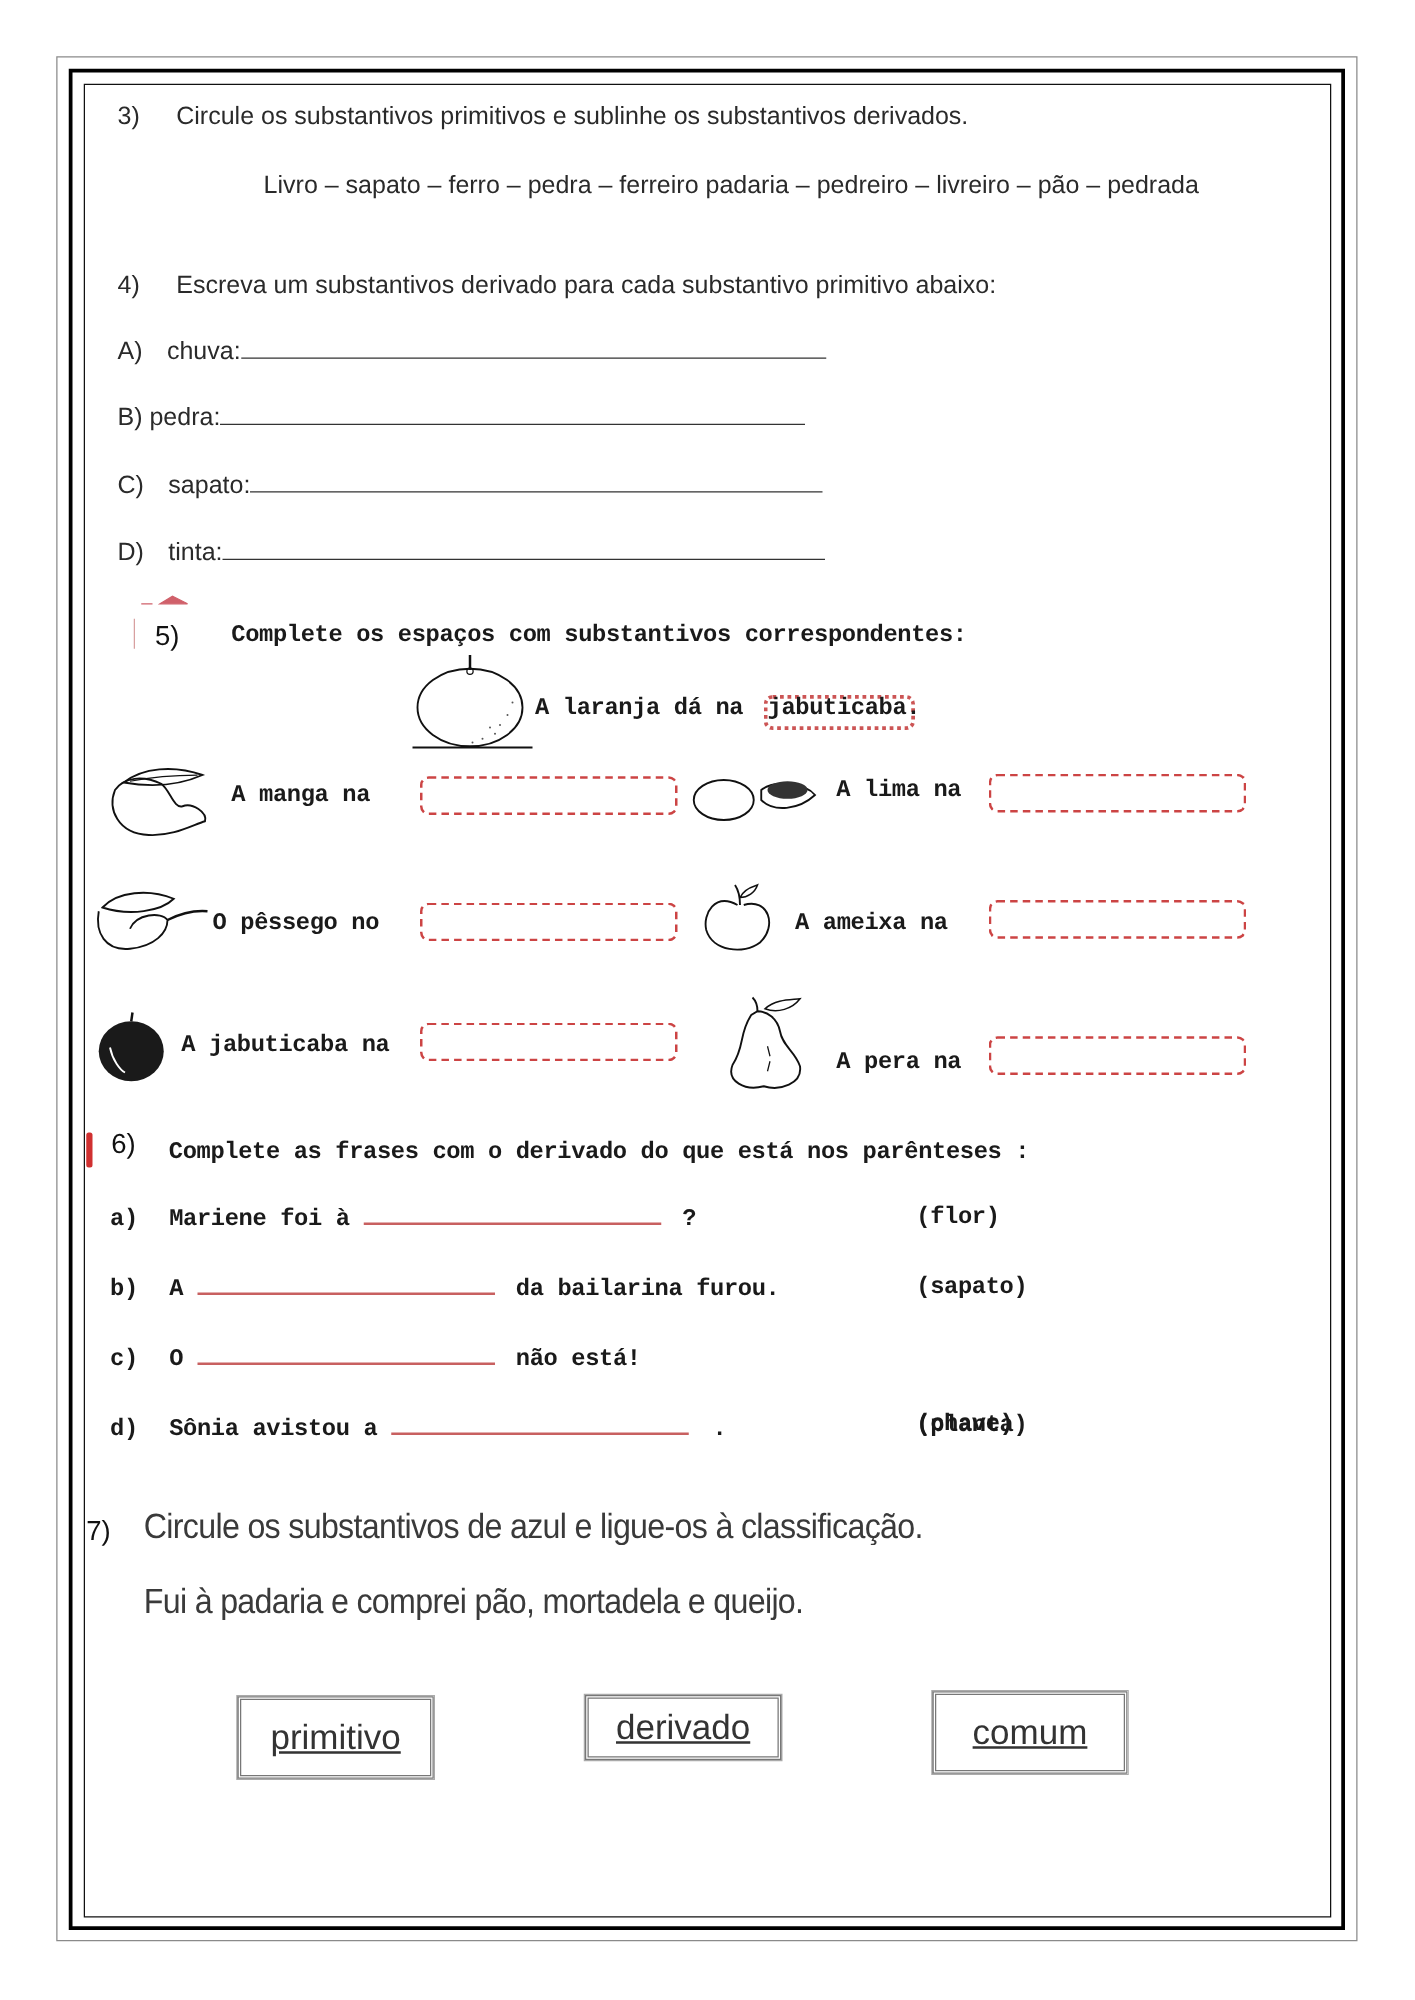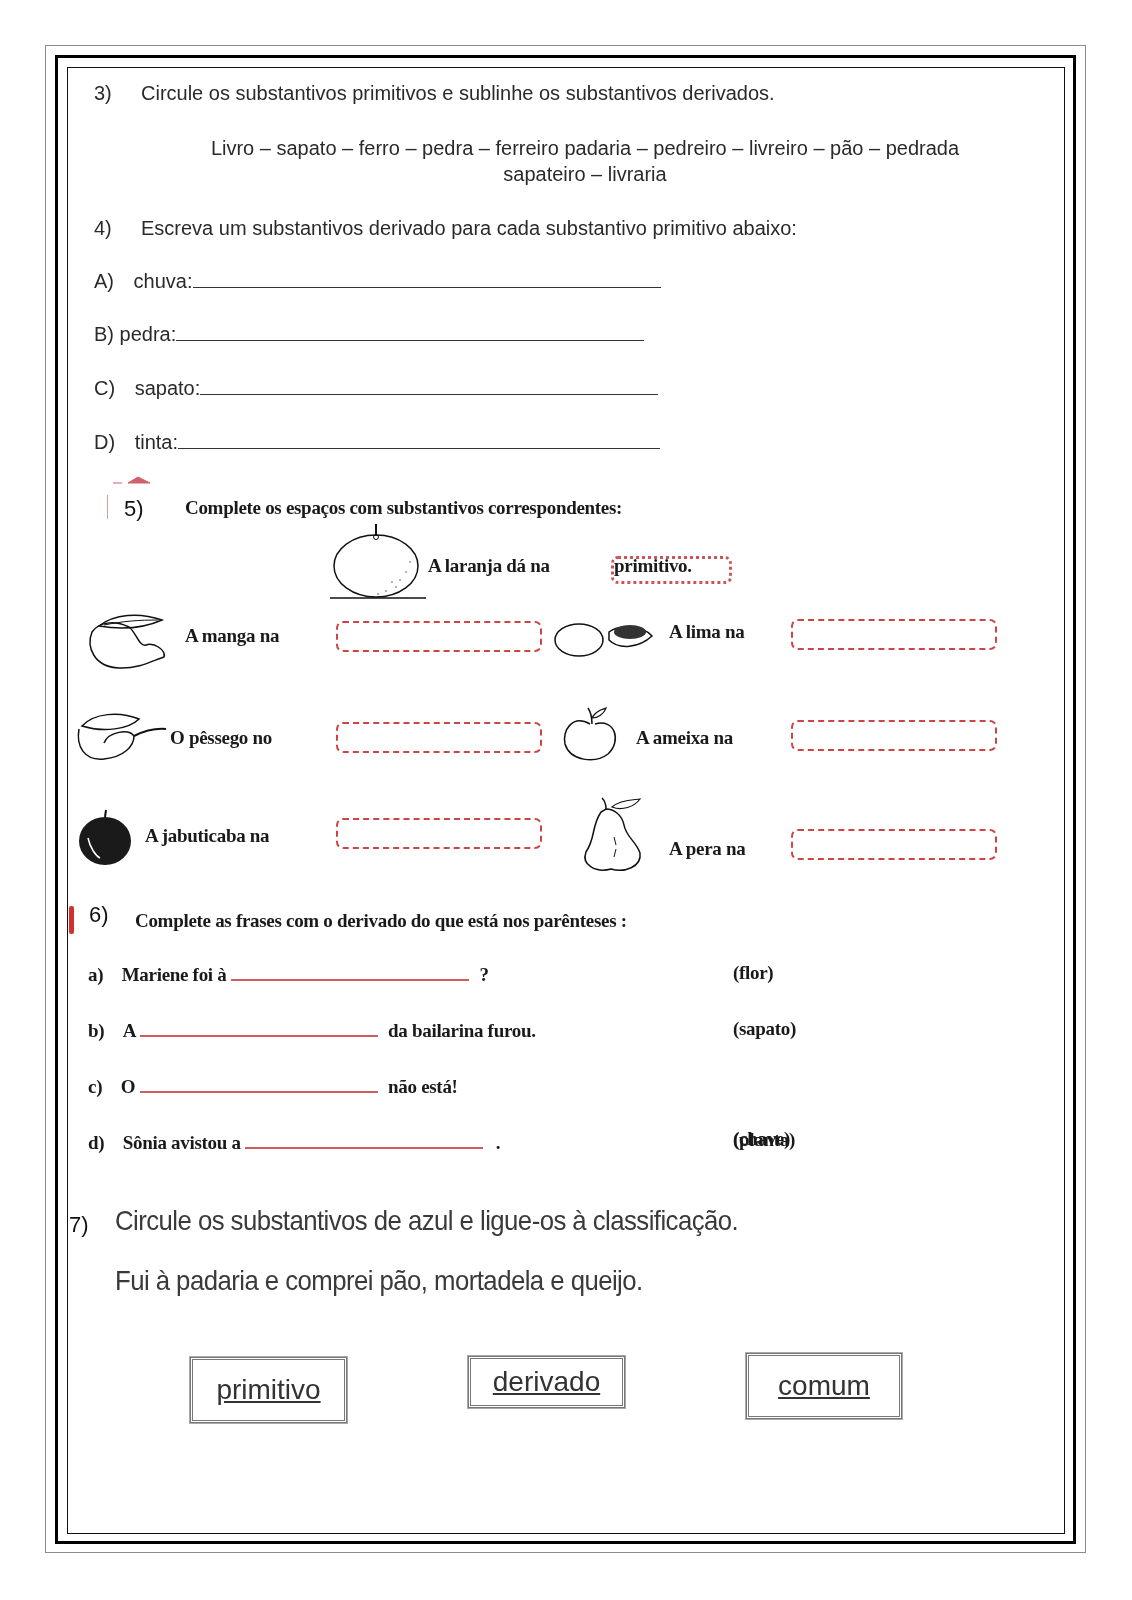--- a/index.html
+++ b/index.html
@@ -3,21 +3,21 @@
 <meta charset="utf-8">
 <style>
   html, body { margin:0; padding:0; }
   body { width:1132px; height:1600px; background:#ffffff; position:relative; overflow:hidden; font-family:"Liberation Sans", sans-serif; color:#222; }
   .abs { position:absolute; }
   .frame-outer { position:absolute; left:45px; top:45px; width:1041px; height:1508px; border:1px solid #8a8a8a; box-sizing:border-box; }
   .frame-thick { position:absolute; left:55px; top:55px; width:1021px; height:1489px; border:3px solid #000; box-sizing:border-box; }
   .frame-inner { position:absolute; left:67px; top:67px; width:998px; height:1467px; border:1px solid #111; box-sizing:border-box; }
 
   .arial { font-family:"Liberation Sans", sans-serif; color:#2a2a2a; font-size:20px; }
-  .bold { font-family:Liberation Serif, serif; font-weight:bold; color:#1a1a1a; font-size:19px; letter-spacing:-0.3px; }
+  .bold { font-family:Liberation Mono, monospace; font-weight:bold; color:#1a1a1a; font-size:19px; letter-spacing:-0.3px; }
   .grey7 { font-family:"Liberation Sans", sans-serif; color:#3a3a3a; font-size:28px; letter-spacing:-0.6px; transform:scaleX(0.92); transform-origin:left center; }
 
   .line-blank { display:inline-block; border-bottom:1px solid #333; vertical-align:baseline; }
   .redline { display:inline-block; border-bottom:2px solid #c86060; vertical-align:baseline; height:0; }
 
   .dashbox { position:absolute; border:2px dashed #c44; border-radius:7px; box-sizing:border-box; }
   .classbox { position:absolute; border:3px double #777; box-sizing:border-box; display:flex; align-items:center; justify-content:center; font-family:"Liberation Sans", sans-serif; font-size:28px; color:#333; box-shadow:0 0 0 1px #aaa;text-decoration:underline; }
   .hint { position:absolute; }
   svg { position:absolute; overflow:visible; }
 </style>
@@ -26,21 +26,20 @@
 
 <div class="frame-outer"></div>
 <div class="frame-thick"></div>
 <div class="frame-inner"></div>
 
 <section>
   <span class="abs arial" style="left:94px; top:82px;">3)</span>
   <span class="abs arial" style="left:141px; top:82px;">Circule os substantivos primitivos e sublinhe os substantivos derivados.</span>
   <div class="abs arial" style="left:100px; top:135px; width:970px; text-align:center; line-height:26px;">
     <div>Livro – sapato – ferro – pedra – ferreiro  padaria – pedreiro – livreiro – pão – pedrada</div>
-    <div>sapateiro – livraria</div>
   </div>
 </section>
 
 <section>
   <span class="abs arial" style="left:94px; top:217px;">4)</span>
   <span class="abs arial" style="left:141px; top:217px;">Escreva um substantivos derivado para cada substantivo primitivo abaixo:</span>
 
   <div class="abs arial" style="left:94px; top:270px;">
     <span>A)</span>
     <span style="margin-left:14px;">chuva:</span><span class="line-blank" style="width:468px;"></span>
@@ -77,21 +76,21 @@
         <circle cx="76" cy="50" r="0.8"></circle>
         <circle cx="66" cy="65" r="0.8"></circle>
         <circle cx="56" cy="69" r="0.8"></circle>
         <circle cx="80" cy="40" r="0.8"></circle>
         <circle cx="48" cy="72" r="0.8"></circle>
         <circle cx="62" cy="60" r="0.8"></circle>
       </g>
   </svg>
   <span class="abs bold" style="left:428px; top:555px;">A laranja dá na</span>
   <div class="dashbox" style="left:611px; top:556px; width:121px; height:28px; border-color:#c55; border-style:dotted; border-width:3px;"></div>
-  <span class="abs bold" style="left:614px; top:555px;">primitivo.</span>
+  <span class="abs bold" style="left:614px; top:555px;">jabuticaba.</span>
 
   <svg style="left:84px; top:612px;" width="90" height="60">
     <path d="M8 20 C2 35 10 55 35 56 C55 57 70 48 80 45 C82 38 70 30 62 33 C55 35 52 20 45 15 C30 8 15 10 8 20 Z" fill="none" stroke="#111" stroke-width="1.5"></path>
     <path d="M15 14 C30 2 55 0 78 8 C60 16 38 18 15 14 Z" fill="none" stroke="#111" stroke-width="1.5"></path>
     <path d="M20 13 C40 9 55 8 74 8" fill="none" stroke="#111" stroke-width="1"></path>
   </svg>
   <span class="abs bold" style="left:185px; top:625px;">A manga na</span>
   <div class="dashbox" style="left:336px; top:621px; width:206px; height:31px;"></div>
 
   <svg style="left:554px; top:620px;" width="102" height="40">

